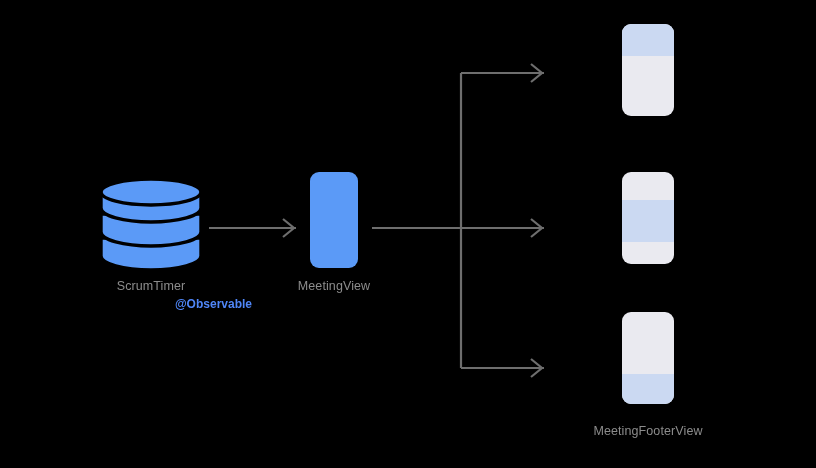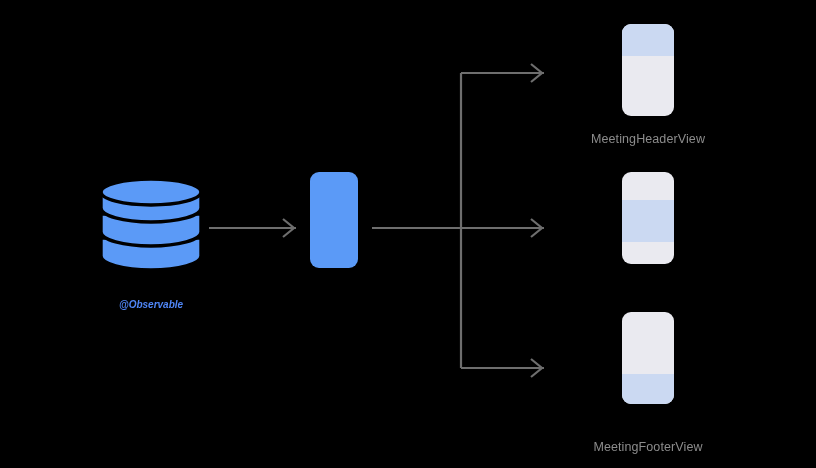--- a/index.html
+++ b/index.html
@@ -76,37 +76,36 @@
     position: absolute;
     text-align: center;
     color: #8C8C8C;
     font-size: 12.5px;
     letter-spacing: 0.1px;
     white-space: nowrap;
     line-height: 14px;
   }
   .sublabel {
     position: absolute;
-    text-align: center;
+    text-align: right;
     color: #4F86F7;
-    font-size: 10px;
+    font-size: 12px;
     font-weight: bold;
     white-space: nowrap;
     line-height: 13px;
-    font-style: italic;
   }
 
   .lbl-scrumtimer { left: 50px; top: 279px; width: 202px; }
   .sub-observable { left: 50px; top: 298px; width: 202px; }
   .lbl-meetingview { left: 234px; top: 279px; width: 200px; }
   .sub-state      { left: 234px; top: 298px; width: 200px; }
 
   .lbl-header { left: 548px; top: 132px; width: 200px; }
   .lbl-timer  { left: 548px; top: 279px; width: 200px; }
-  .lbl-footer { left: 548px; top: 424px; width: 200px; margin-top: 16px; }
+  .lbl-footer { left: 548px; top: 424px; width: 200px; }
 </style>
 </head>
 <body>
 
 <div id="canvas">
 
   <svg id="edges" viewBox="0 0 816 468" width="816" height="468">
     <g stroke="#6E6E6E" stroke-width="2.2" fill="none" stroke-linecap="butt" stroke-linejoin="miter">
 
       <g>
@@ -142,28 +141,29 @@
 
         <path d="M3,60 L3,78 A50,14 0 0 0 103,78 L103,60 Z"></path>
 
         <path d="M3,36 L3,54 A50,14 0 0 0 103,54 L103,36 Z"></path>
 
         <path d="M3,14 L3,30 A50,14 0 0 0 103,30 L103,14 Z"></path>
         <ellipse cx="53" cy="14" rx="50" ry="13"></ellipse>
       </g>
     </svg>
   </div>
+  <div class="label lbl-scrumtimer">ScrumTimer</div>
   <div class="sublabel sub-observable">@Observable</div>
 
   <div class="mv-rect"></div>
+  <div class="label lbl-meetingview">MeetingView</div>
 
   <div class="phone phone-1">
     <div class="band"></div>
   </div>
-  <div class="label lbl-header">MeetingHeaderView</div>
 
   <div class="phone phone-2">
     <div class="band"></div>
   </div>
 
   <div class="phone phone-3">
     <div class="band"></div>
   </div>
   <div class="label lbl-footer">MeetingFooterView</div>
 

